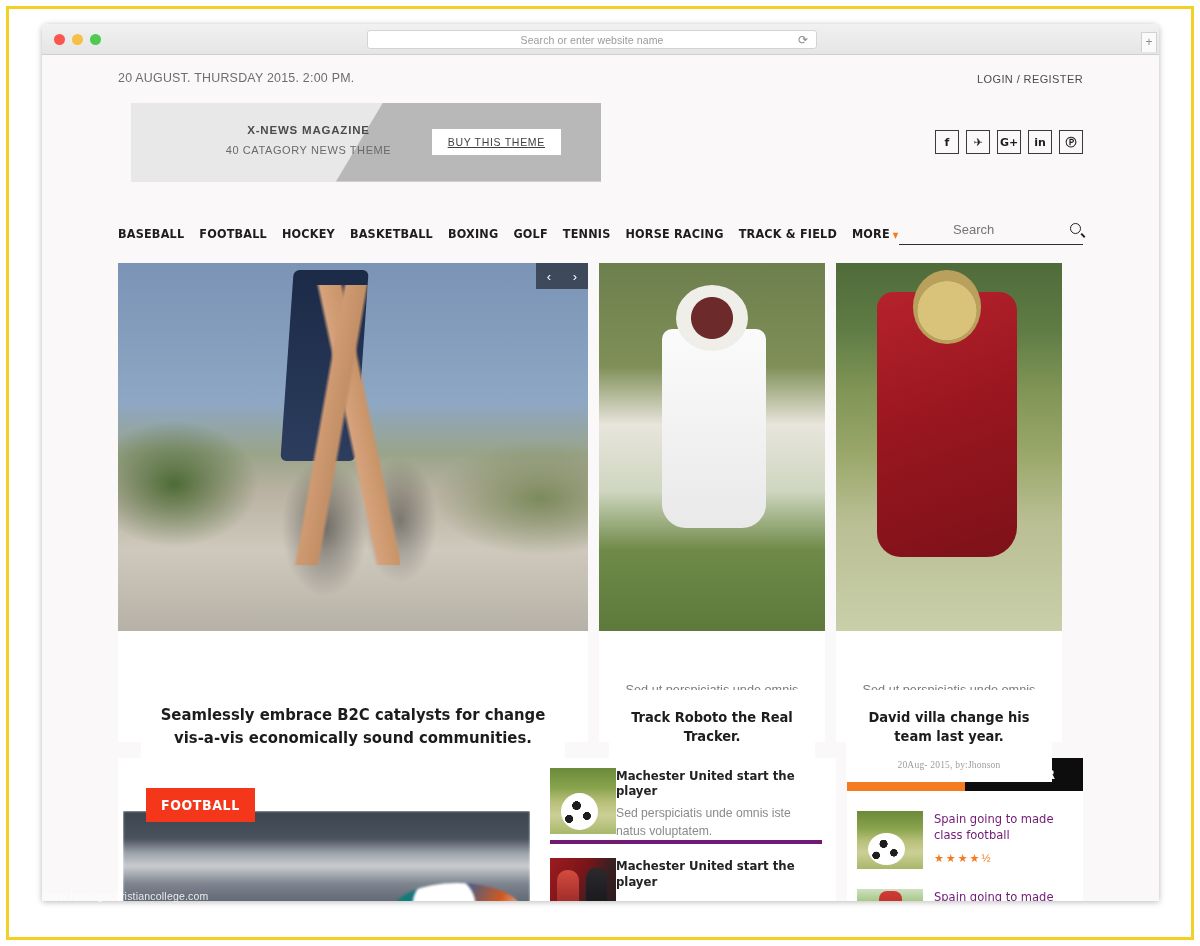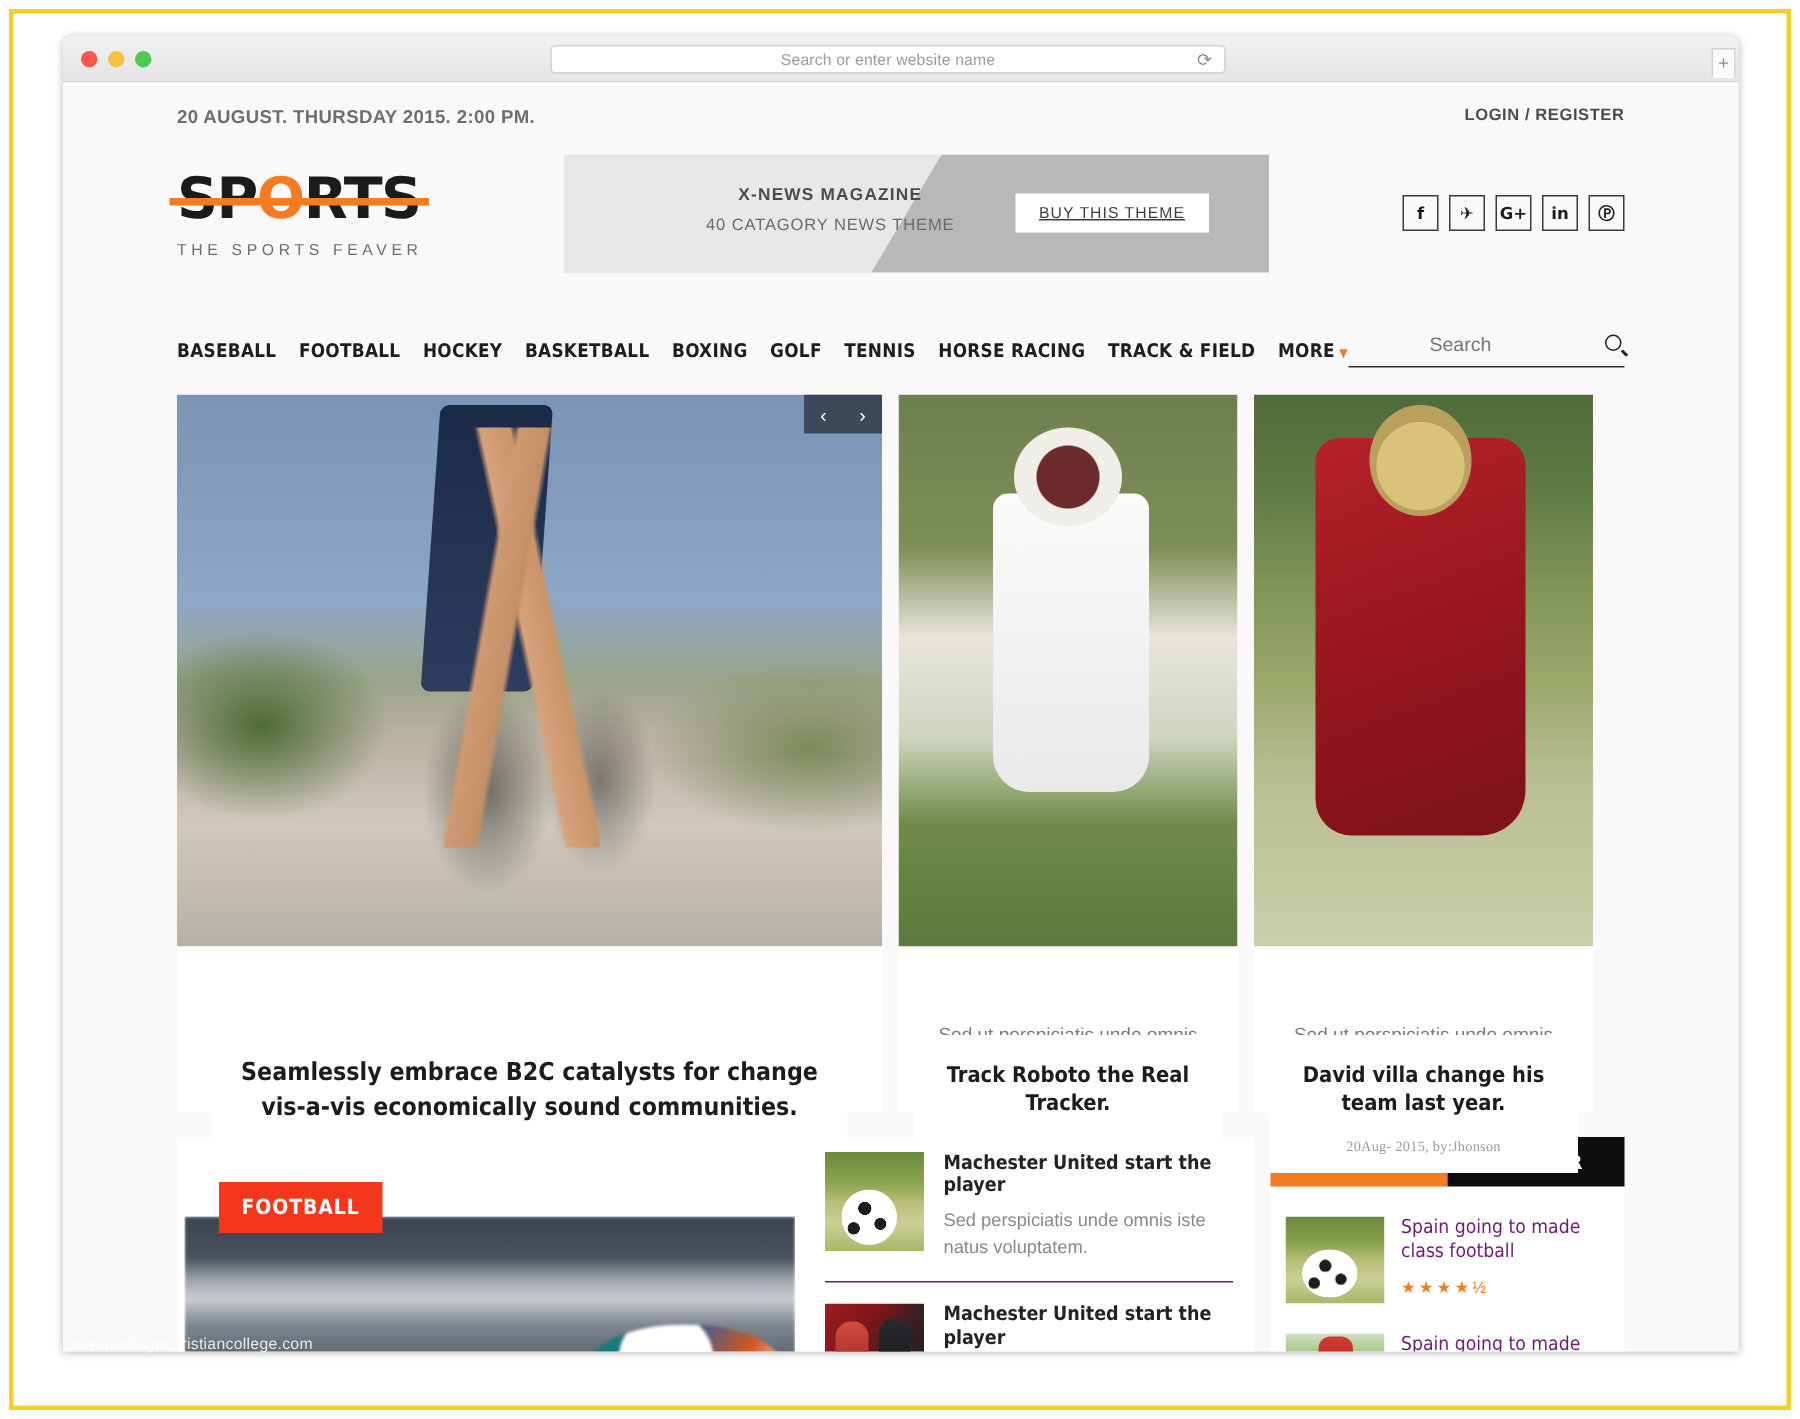--- a/index.html
+++ b/index.html
@@ -65,21 +65,21 @@
     font-size: 12px; color: #8b8b8b; text-align: center; line-height: 19px;
   }
   
   #page {
     position: relative; height: 846px;
     background: #faf8f8;
   }
   .container { width: 965px; margin: 0 auto; position: relative; }
 
   
-  #topstrip { padding-top: 16px; display: flex; justify-content: space-between; align-items: flex-start; font-weight: bold; }
+  #topstrip { padding-top: 16px; display: flex; justify-content: space-between; align-items: flex-end; }
   #datetext { font-size: 12.4px; color: #6e6e6e; letter-spacing: .25px; }
   #loginreg { font-size: 11px; color: #4c4c4c; letter-spacing: .4px; }
 
   
   #headrow { display: flex; align-items: center; margin-top: 14px; height: 86px; }
   #logo-wrap { width: 245px; }
   #logo {
     position: relative; display: inline-block;
   }
   #logo-text {
@@ -286,21 +286,21 @@
   #mainblock { width: 718px; background: #ffffff; position: relative; padding: 16px 0 0 0; }
   #cat-tag {
     position: absolute; left: 28px; top: 30px; z-index: 4;
     background: #f4371a; color: #ffffff;
     font-family: "DejaVu Sans Condensed", "Liberation Sans Narrow", "Liberation Sans", sans-serif;
     font-weight: bold; font-size: 14px; letter-spacing: .6px;
     padding: 9px 15px;
   }
   #feat-img { position: absolute; left: 5px; top: 53px; width: 407px; height: 125px; overflow: hidden; }
   #list-col { position: absolute; left: 432px; top: 10px; width: 272px; }
-  .list-item { display: flex; gap: 13px; padding-bottom: 14px; border-bottom: 1px solid #701a75; margin-bottom: 14px; }
+  .list-item { display: flex; border-bottom: 4px solid #701a75; margin-bottom: 14px; }
   .li-thumb { width: 66px; height: 66px; flex: none; overflow: hidden; }
   .li-title {
     font-family: "DejaVu Sans Condensed", "Liberation Sans Narrow", "Liberation Sans", sans-serif;
     font-size: 13px; color: #232323; font-weight: bold; line-height: 1.2;
   }
   .li-text { font-size: 12.2px; color: #8a8a8a; line-height: 1.45; margin-top: 6px; }
 
   
   #sidebar { width: 236px; }
   #tabs { display: flex; height: 33px; }
@@ -350,27 +350,20 @@
 
     <div id="page">
       <div class="container">
 
         <div id="topstrip">
           <div id="datetext">20 AUGUST. THURSDAY 2015. 2:00 PM.</div>
           <div id="loginreg">LOGIN / REGISTER</div>
         </div>
 
         <div id="headrow">
-          <div id="logo-wrap">
-            <div id="logo">
-              <div id="logo-text"><span>SP</span><span class="o">O</span><span>RTS</span></div>
-              <div id="logo-strike"></div>
-            </div>
-            <div id="logo-tag">THE SPORTS FEAVER</div>
-          </div>
 
           <div id="adbanner">
             <div id="ad-dark"></div>
             <div id="ad-text">
               <div id="ad-t1">X-NEWS MAGAZINE</div>
               <div id="ad-t2">40 CATAGORY NEWS THEME</div>
             </div>
             <div id="ad-btn">BUY THIS THEME</div>
           </div>
 

